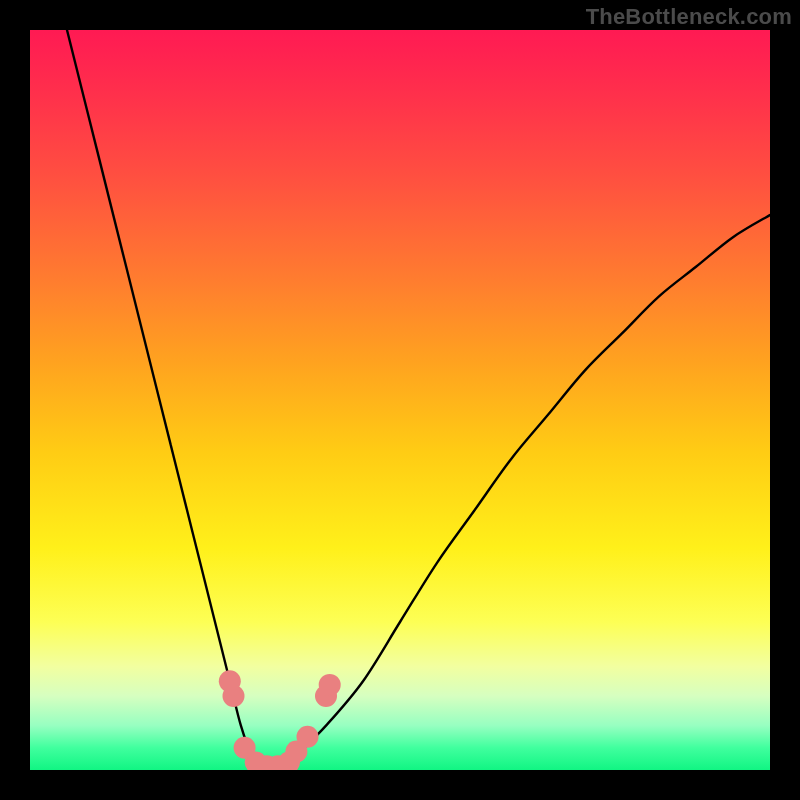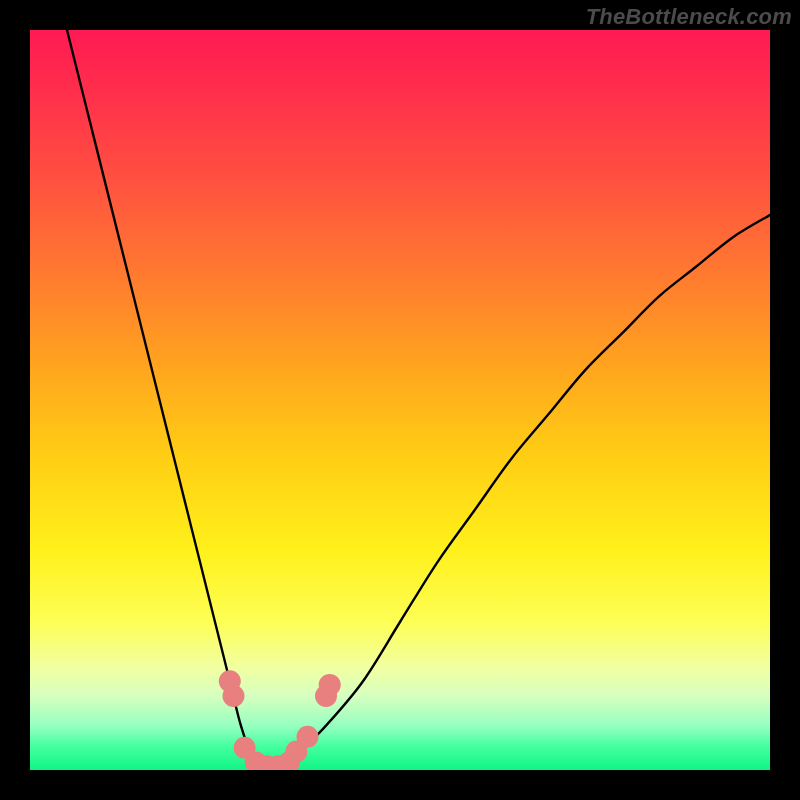--- a/index.html
+++ b/index.html
@@ -11,21 +11,20 @@
     overflow: hidden;
     font-family: Arial, Helvetica, sans-serif;
   }
   .frame {
     position: absolute;
     top: 0;
     left: 0;
     width: 800px;
     height: 592px;
     background: #000;
-    font-style: italic;
   }
   .plot-area {
     position: absolute;
     top: 30px;
     left: 30px;
     width: 740px;
     height: 740px;
     overflow: hidden;
   }
   .gradient {

